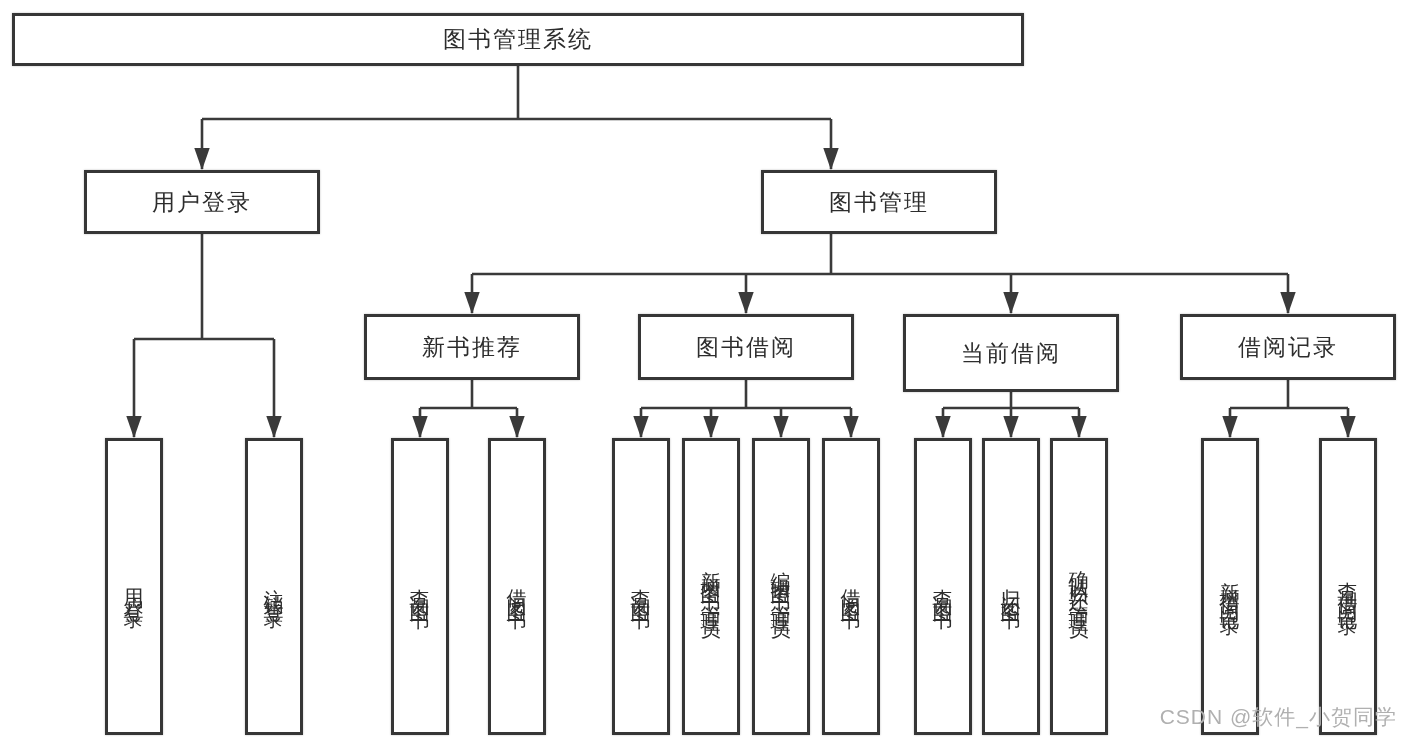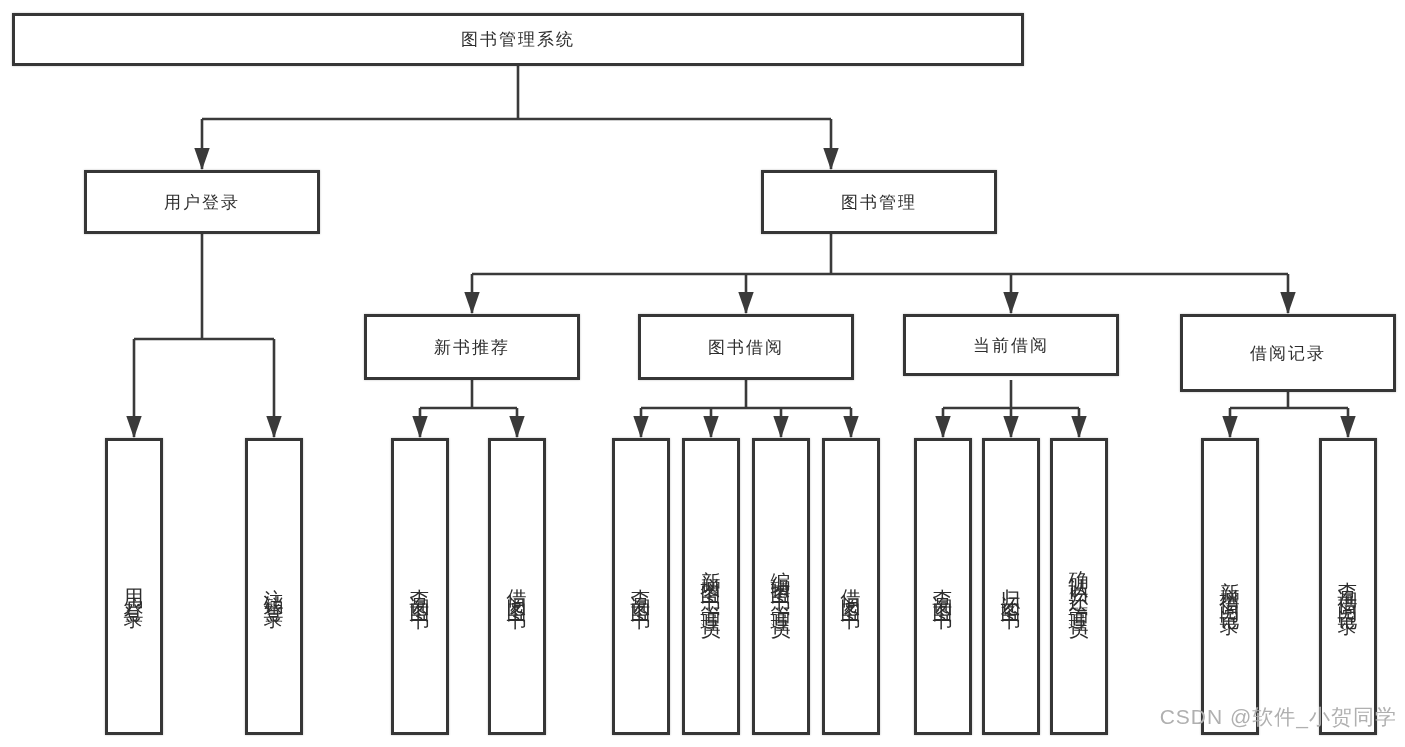--- a/index.html
+++ b/index.html
@@ -16,21 +16,21 @@
     box-sizing:border-box;
     background:#ffffff;
     border:3px solid #363636;
     color:#2d2d2d;
     display:flex;
     align-items:center;
     justify-content:center;
     box-shadow:0 0 2px rgba(0,0,0,0.25);
   }
   .h-box span{
-    font-size:17px;
+    font-size:23px;
     letter-spacing:2px;
     white-space:nowrap;
     font-family:Liberation Serif, serif;
   }
   .leaf span{
     writing-mode:vertical-rl;
     text-orientation:mixed;
     font-size:20px;
     letter-spacing:7px;
     line-height:1;
@@ -111,24 +111,24 @@
   <div class="box h-box" style="left:713px;top:170px;width:236px;height:64px;margin-left:48px;">
     <span>图书管理</span>
   </div>
 
   <div class="box h-box" style="left:638px;top:314px;width:216px;height:66px;">
     <span>图书借阅</span>
   </div>
   <div class="box h-box" style="left:364px;top:314px;width:216px;height:66px;">
     <span>新书推荐</span>
   </div>
-  <div class="box h-box" style="left:903px;top:314px;width:216px;height:62px;">
+  <div class="box h-box" style="left:903px;top:314px;width:216px;height:78px;">
     <span>当前借阅</span>
   </div>
-  <div class="box h-box" style="left:1180px;top:314px;width:216px;height:78px;">
+  <div class="box h-box" style="left:1180px;top:314px;width:216px;height:66px;">
     <span>借阅记录</span>
   </div>
 
   <div class="box leaf" style="left:105px;top:438px;width:58px;height:297px;">
     <span>用户登录</span>
   </div>
   <div class="box leaf" style="left:245px;top:438px;width:58px;height:297px;">
     <span>注销登录</span>
   </div>
 

